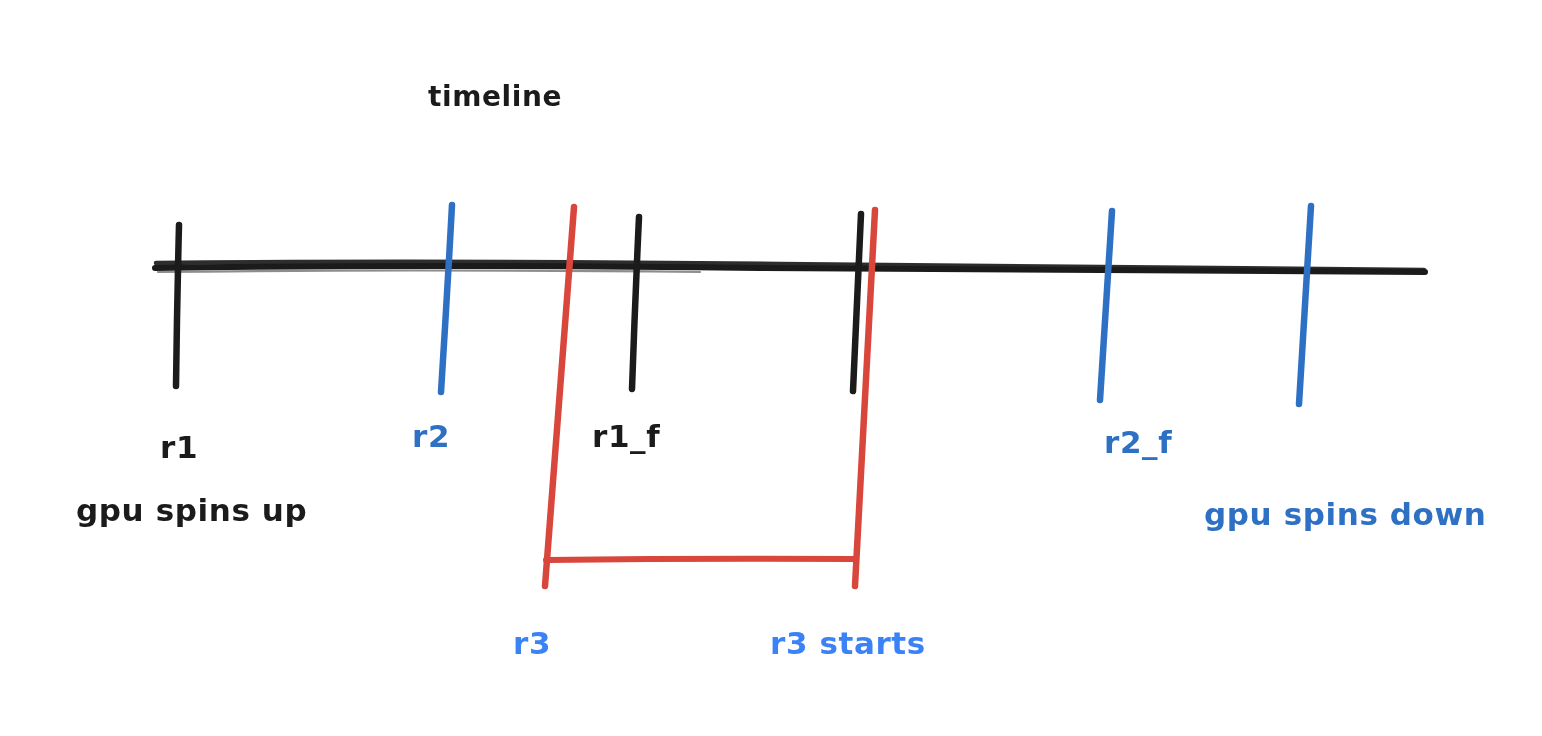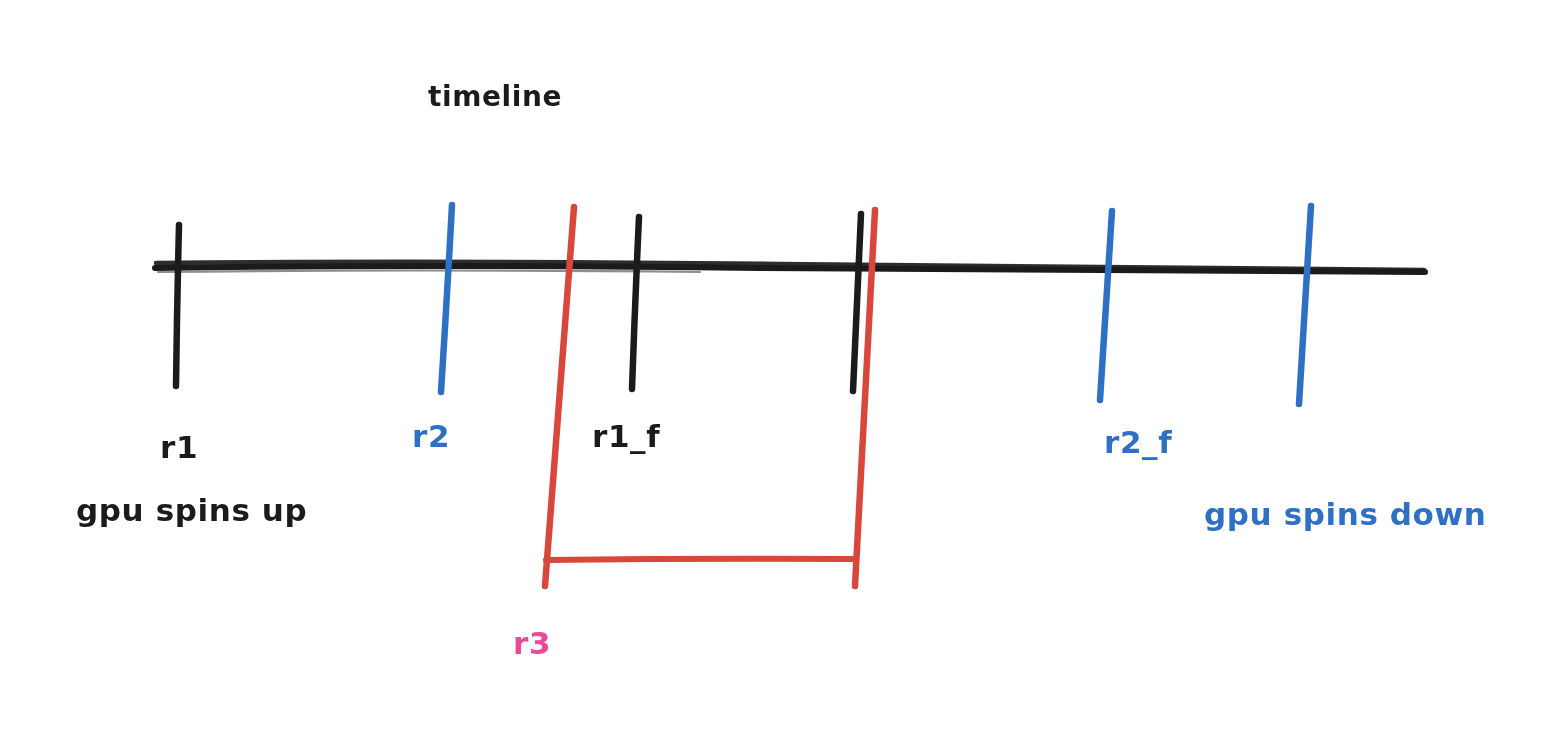--- a/index.html
+++ b/index.html
@@ -29,21 +29,21 @@
   }
   .lbl {
     position: absolute;
     white-space: nowrap;
     font-family: "DejaVu Sans", sans-serif;
     font-weight: 600;
     letter-spacing: 0.6px;
   }
   .c-black { color: #1b1b1b; }
   .c-blue  { color: #2e70c4; }
-  .c-red   { color: #ec4899; }
+  .c-red   { color: #3b82f6; }
   .sz-lg { font-size: 31px; }
   .sz-title { font-size: 28px; }
 </style>
 </head>
 <body>
 
 <div id="canvas-wrap">
 
   <svg id="timeline-svg" viewBox="0 0 1542 736">
     <defs></defs>
@@ -96,14 +96,15 @@
 
   <div class="lbl c-blue sz-lg" style="left:1084px; top:424px;margin-left:20px;">r2_f</div>
 
 
   <div class="lbl c-black sz-lg" style="left:76px; top:492px;">gpu spins up</div>
 
   <div class="lbl c-blue sz-lg" style="left:1204px; top:496px;">gpu spins down</div>
 
   <div class="lbl c-red sz-lg" style="left:513px; top:625px;">r3</div>
 
+  <div class="lbl c-red sz-lg" style="left:770px; top:625px;">r3 starts</div>
 
 </div>
 
 </body></html>

